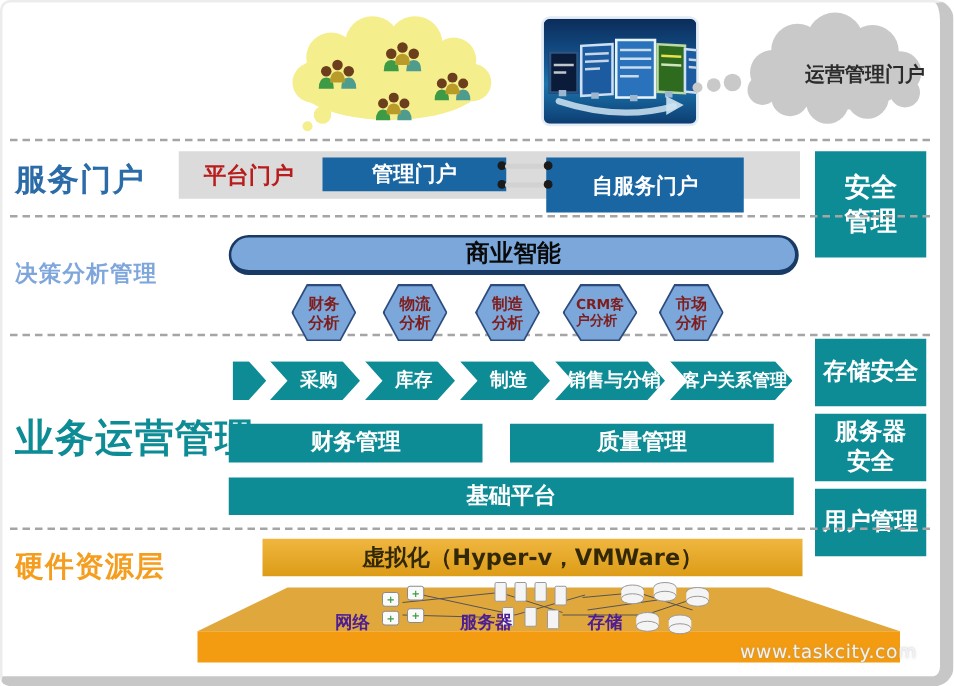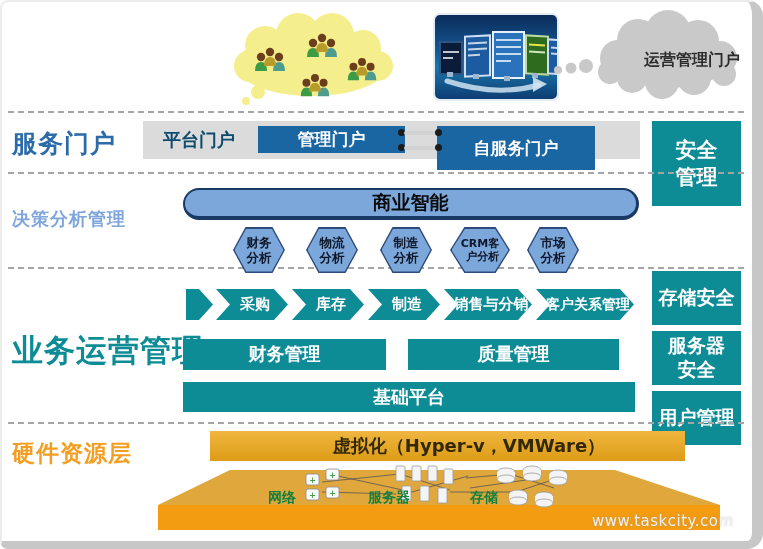--- a/index.html
+++ b/index.html
@@ -16,61 +16,61 @@
   .dash{position:absolute;left:8px;width:736px;border-top:2px dashed #a5a5a5;z-index:1;}
   
   .rowlabel{position:absolute;left:12px;font-weight:bold;letter-spacing:1px;white-space:nowrap;}
   
   .tealbox{position:absolute;background:#0E8C96;color:#fff;font-weight:bold;
     display:flex;align-items:center;justify-content:center;text-align:center;
     white-space:pre-line;line-height:1.25;}
   .bluebox{position:absolute;background:#1966A3;color:#fff;font-weight:bold;
     display:flex;align-items:center;justify-content:center;font-size:17px;z-index:3;}
   .graybar{position:absolute;background:#dbdbdb;z-index:2;}
-  .plainlabel{position:absolute;color:#0c4a6e;font-weight:bold;display:flex;
+  .plainlabel{position:absolute;color:#b91c1c;font-weight:bold;display:flex;
     align-items:center;justify-content:center;z-index:3;}
   
   .pill{position:absolute;background:#7BA7DA;border:2px solid #1A3A66;
     border-bottom:4px solid #1A3A66;border-right:3px solid #1A3A66;border-radius:16px;
     color:#0a0a0a;font-weight:bold;font-size:19px;display:flex;align-items:center;
     justify-content:center;z-index:3;}
   
   .hexo{position:absolute;z-index:3;}
   .hexo,.hexi{clip-path:polygon(24% 0,76% 0,100% 50%,76% 100%,24% 100%,0 50%);}
   .hexo{background:#2C4A7C;}
-  .hexi{position:absolute;inset:1.5px;background:#7BA7DA;color:#0f172a;font-weight:bold;
-    display:flex;align-items:center;justify-content:center;text-align:right;
+  .hexi{position:absolute;inset:1.5px;background:#7BA7DA;color:#7f1d1d;font-weight:bold;
+    display:flex;align-items:center;justify-content:center;text-align:left;
     white-space:pre-line;line-height:1.2;font-size:12.5px;}
   .hexi.small{font-size:11px;}
   
   .chev{position:absolute;background:#0E8C96;color:#fff;font-weight:bold;font-size:15px;
     display:flex;align-items:center;justify-content:center;z-index:3;
     clip-path:polygon(0 0,calc(100% - 14px) 0,100% 50%,calc(100% - 14px) 100%,0 100%,14px 50%);
     padding-left:6px;box-sizing:border-box;white-space:nowrap;}
   .chev.lead{clip-path:polygon(0 0,calc(100% - 14px) 0,100% 50%,calc(100% - 14px) 100%,0 100%,0 50%);}
   
   .connector{position:absolute;display:flex;align-items:center;z-index:5;width:44px;}
   .connector .dot{width:7px;height:7px;border-radius:50%;background:#1b1b1b;}
   .connector .bar{flex:1;height:4px;background:#d2d2d2;border-radius:2px;margin:0 -1px;}
   
   .goldbox{position:absolute;background:linear-gradient(180deg,#EFB63F,#DD9C17);
     color:#332805;font-weight:bold;font-size:18px;display:flex;align-items:center;
-    justify-content:center;z-index:3;padding-left:43px;}
+    justify-content:center;z-index:3;}
   
   #screens{position:absolute;left:433px;top:13px;width:122px;height:84px;border-radius:7px;
     background:linear-gradient(180deg,#0b2c5a 0%,#155a96 45%,#1b76ad 62%,#0d3d72 100%);
     border:2px solid #e4ecf4;z-index:2;overflow:hidden;}
   .scr{position:absolute;border:2px solid #cfe0f2;background:#1d5ba0;}
   .scr .line{position:absolute;left:2px;right:2px;height:2px;background:rgba(255,255,255,.75);}
   .stand{position:absolute;background:#9db6cf;width:6px;height:5px;}
   
   #watermark{position:absolute;left:592px;top:512px;font-size:15px;color:#f2f2f2;
     text-shadow:0 0 2px rgba(140,140,140,.55);z-index:40;letter-spacing:.5px;}
   
-  .hwlabel{position:absolute;color:#15803d;font-weight:bold;font-size:14px;z-index:6;}
+  .hwlabel{position:absolute;color:#4c1d95;font-weight:bold;font-size:14px;z-index:6;}
   svg{display:block;}
 </style>
 </head>
 <body>
 
 <div id="stage">
 
   <svg class="abs" style="left:220px;top:10px;z-index:2" width="182" height="100" viewBox="0 0 182 100">
     <defs>
       <g id="person">

